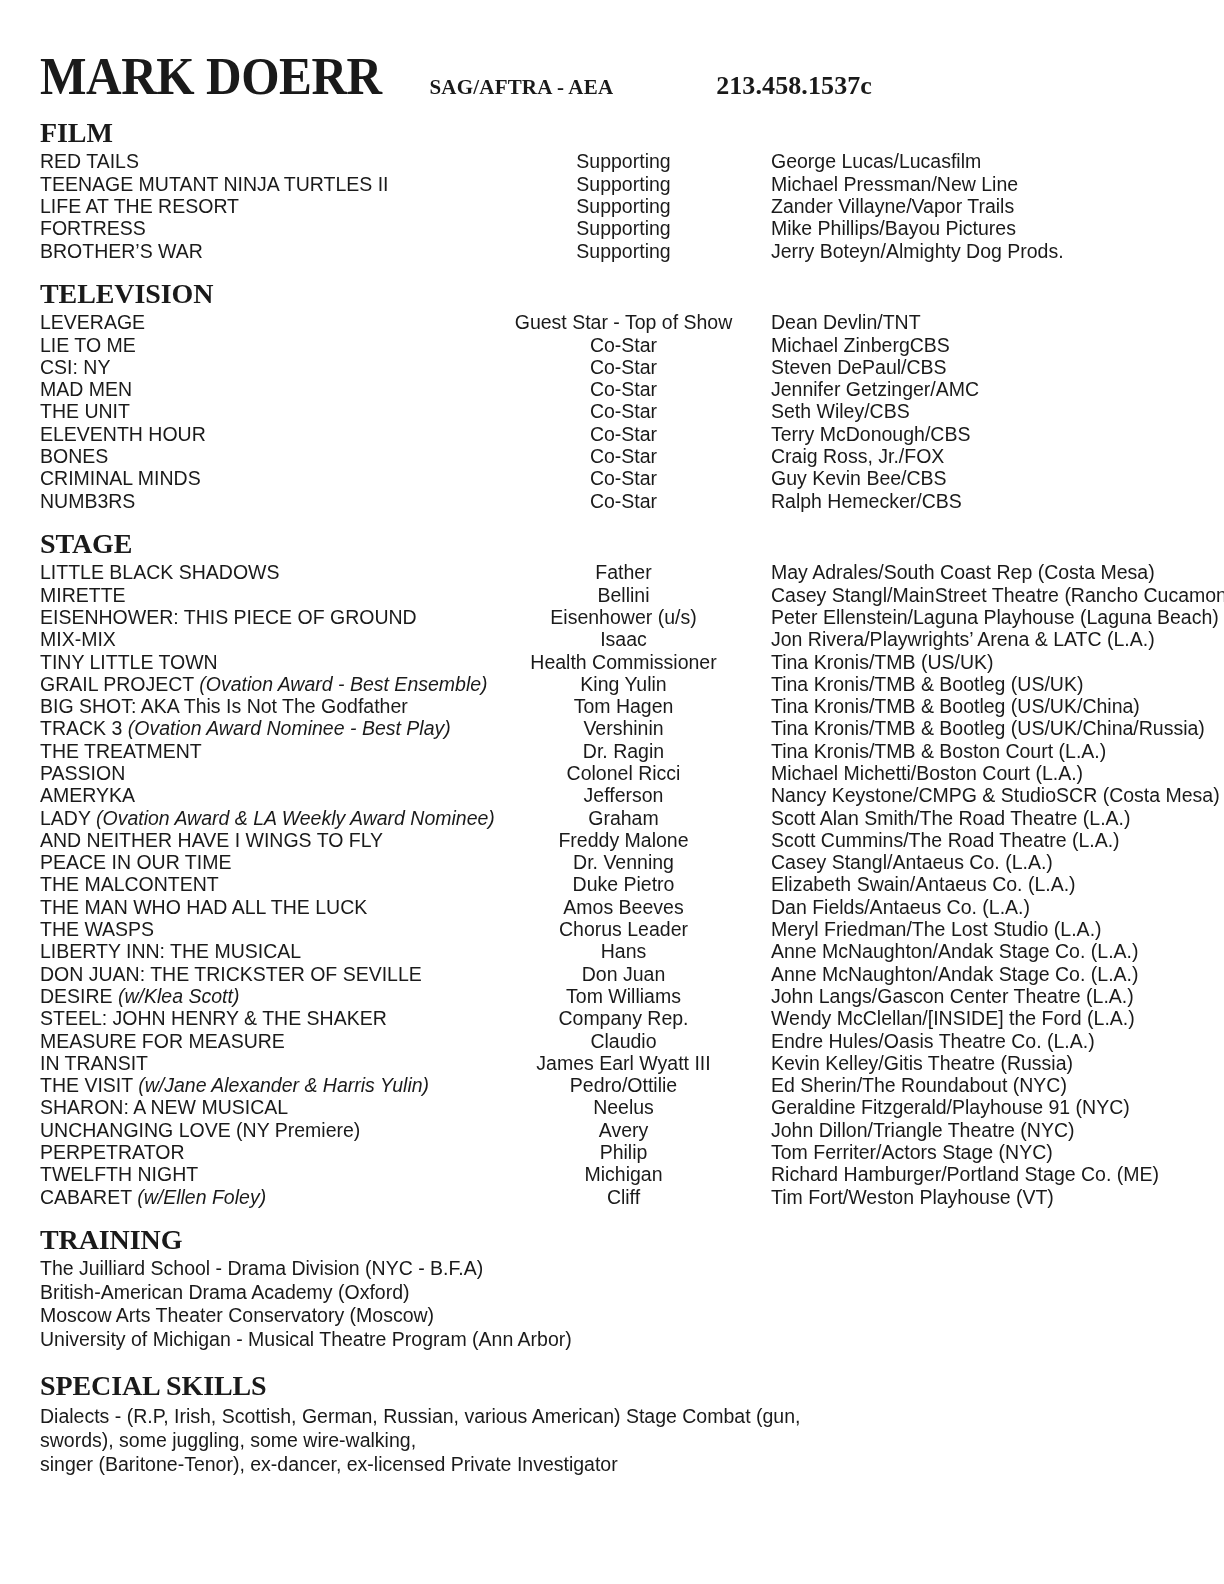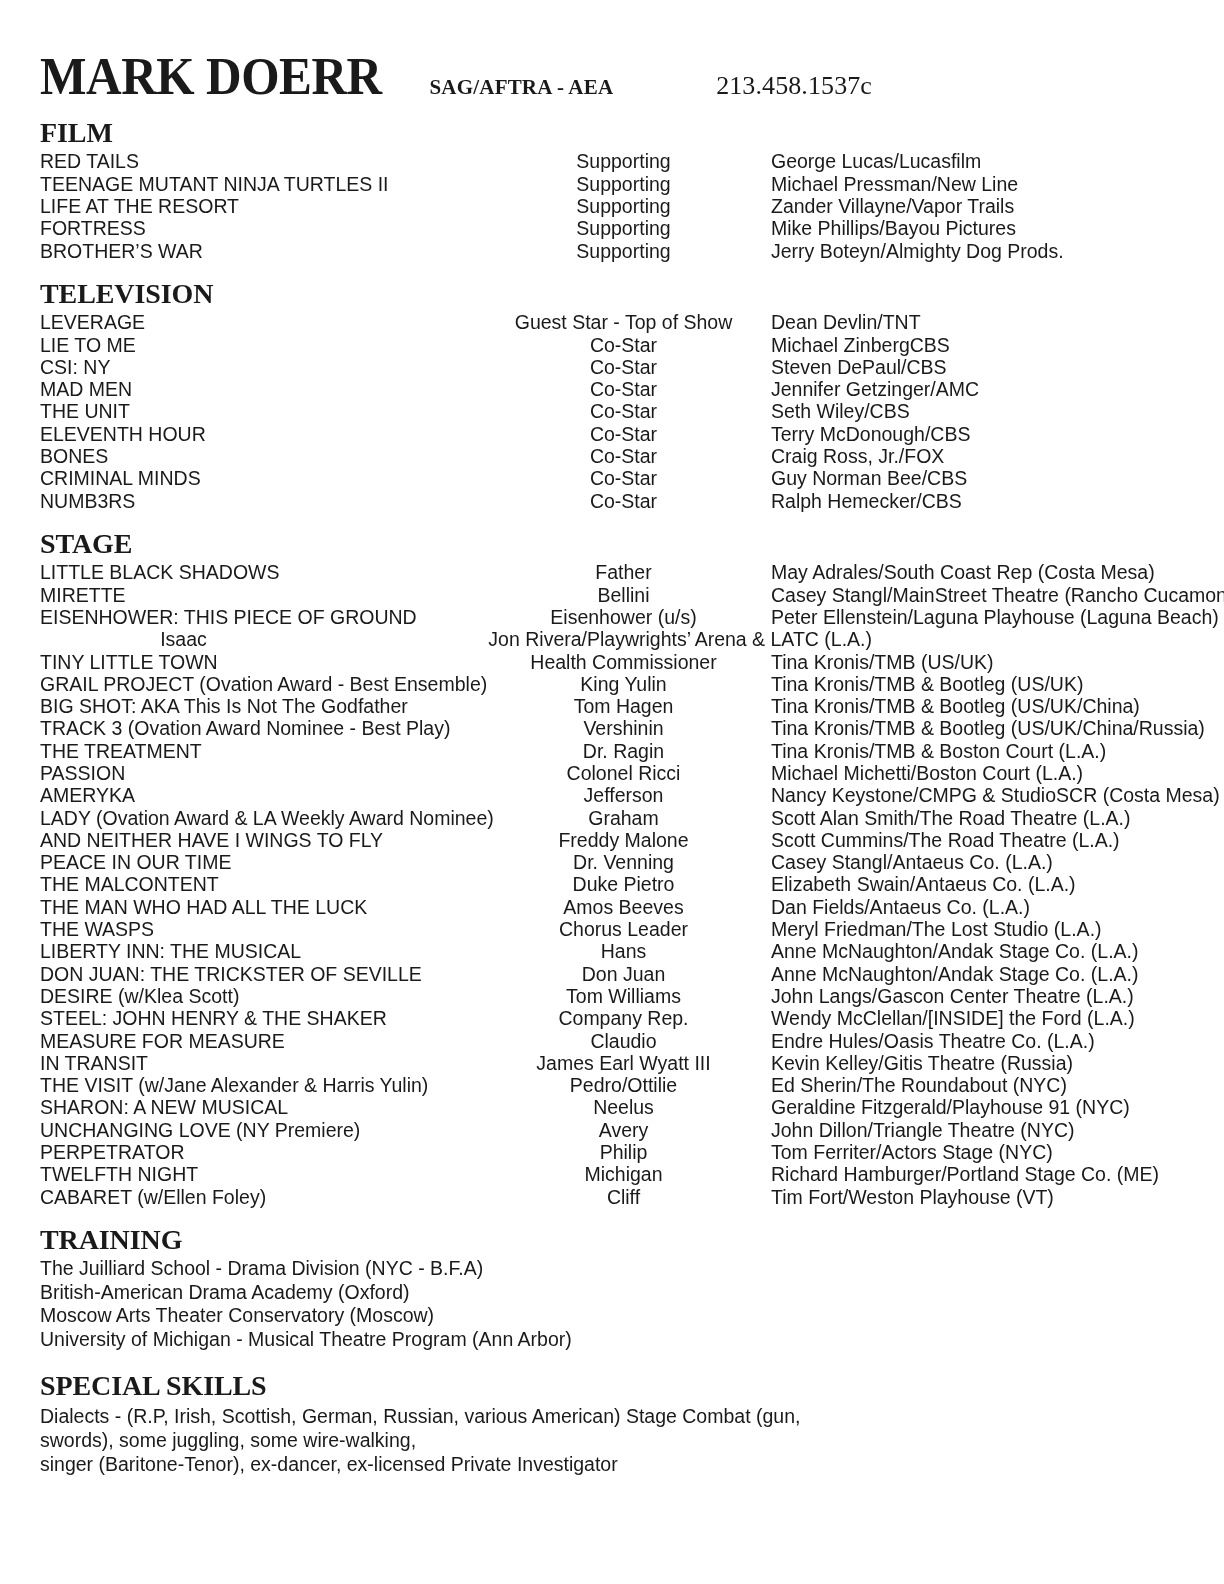--- a/index.html
+++ b/index.html
@@ -43,21 +43,21 @@
   .unions {
     font-family: "Liberation Serif", serif;
     font-weight: bold;
     font-size: 21px;
     letter-spacing: 0.2px;
     margin-left: 22px;
     white-space: nowrap;
   }
   .phone {
     font-family: "Liberation Serif", serif;
-    font-weight: normal;
+    font-weight: bold;
     font-size: 26px;
     letter-spacing: 0.1px;
     margin-left: auto;
     white-space: nowrap;
   }
 
   
   .section { margin-top: 6px; }
   .section-title {
     font-family: "Liberation Serif", serif;
@@ -92,21 +92,21 @@
     width: 295px;
     flex: 0 0 295px;
     text-align: center;
     box-sizing: border-box;
   }
   .c-house {
     flex: 1 1 auto;
     text-align: right;
     box-sizing: border-box;
   }
-  .note { }
+  .note { font-style: italic; }
   .subnote-row {
     font-size: 19.5px;
     line-height: 22.3px;
     font-style: italic;
     padding-left: 56px;
     white-space: nowrap;
   }
 
   
   .plain-line {
@@ -197,21 +197,21 @@
           <div class="c-house">Terry McDonough/CBS</div>
         </div>
         <div class="credit-row">
           <div class="c-title">BONES</div>
           <div class="c-role">Co-Star</div>
           <div class="c-house">Craig Ross, Jr./FOX</div>
         </div>
         <div class="credit-row">
           <div class="c-title">CRIMINAL MINDS</div>
           <div class="c-role">Co-Star</div>
-          <div class="c-house">Guy Norman Bee/CBS</div>
+          <div class="c-house">Guy Kevin Bee/CBS</div>
         </div>
         <div class="credit-row">
           <div class="c-title">NUMB3RS</div>
           <div class="c-role">Co-Star</div>
           <div class="c-house">Ralph Hemecker/CBS</div>
         </div>
       </div>
   </div>
 
   <div class="section stage-section">
@@ -226,20 +226,21 @@
           <div class="c-title">MIRETTE</div>
           <div class="c-role">Bellini</div>
           <div class="c-house">Casey Stangl/MainStreet Theatre (Rancho Cucamonga)</div>
         </div>
         <div class="credit-row">
           <div class="c-title">EISENHOWER: THIS PIECE OF GROUND</div>
           <div class="c-role">Eisenhower (u/s)</div>
           <div class="c-house">Peter Ellenstein/Laguna Playhouse (Laguna Beach)</div>
         </div>
         <div class="credit-row">
+          <div class="c-title">MIX-MIX</div>
           <div class="c-role">Isaac</div>
           <div class="c-house">Jon Rivera/Playwrights’ Arena &amp; LATC (L.A.)</div>
         </div>
         <div class="credit-row">
           <div class="c-title">TINY LITTLE TOWN</div>
           <div class="c-role">Health Commissioner</div>
           <div class="c-house">Tina Kronis/TMB (US/UK)</div>
         </div>
         <div class="credit-row">
           <div class="c-title">GRAIL PROJECT <span class="note">(Ovation Award - Best Ensemble)</span></div>

